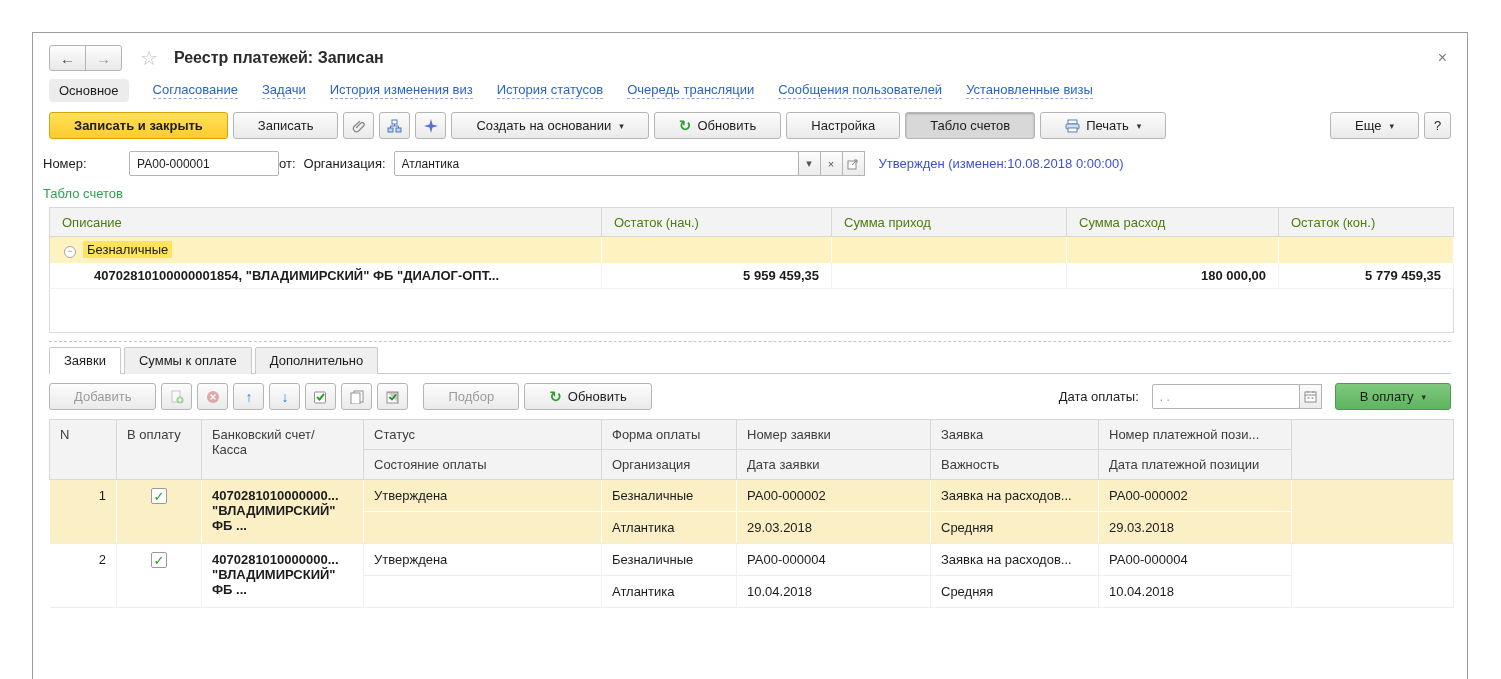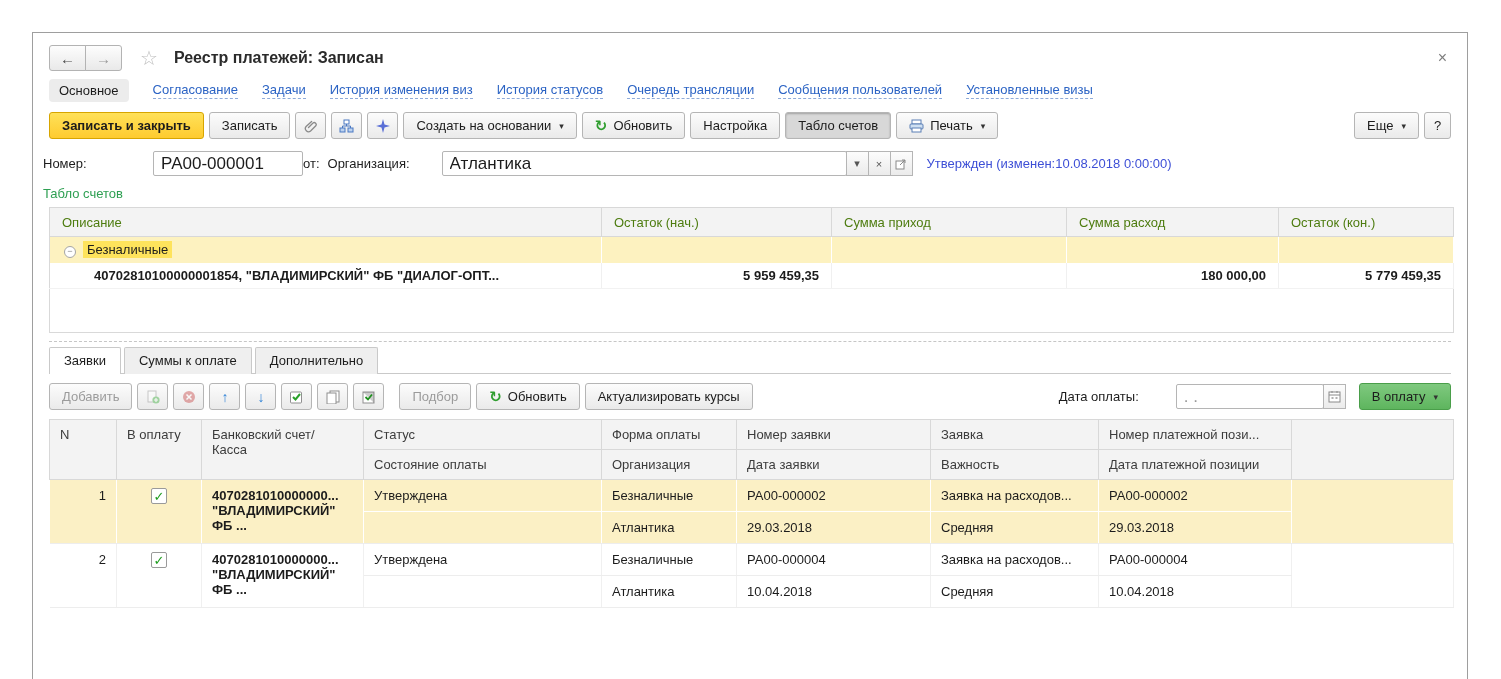--- a/index.html
+++ b/index.html
@@ -28,21 +28,21 @@
   .star { font-size:20px; color:#c0c0c0; margin:0 16px 0 18px; cursor:pointer; }
   .title { font-size:16px; font-weight:bold; color:#2b2b2b; }
   .close { margin-left:auto; font-size:16px; color:#7d7d7d; cursor:pointer; padding:0 6px; }
   
   .navrow { display:flex; align-items:center; gap:24px; padding:2px 16px 10px 16px; }
   .nav-active { background:#ececec; padding:4px 10px; border-radius:4px; }
   .navlink { color:#2b63c4; border-bottom:1px dashed #8fabd9; padding-bottom:1px; cursor:pointer; }
   
   .toolbar { display:flex; align-items:center; gap:5px; padding:0 16px 10px 16px; }
   .btn {
-    height:27px; padding:0 12px; border:1px solid #b5b5b5; border-radius:3px;
+    height:27px; padding:0 24px; border:1px solid #b5b5b5; border-radius:3px;
     background:linear-gradient(#fcfcfc,#eaeaea);
     display:inline-flex; align-items:center; gap:6px;
     font-family:inherit; font-size:13px; color:#1c1c1c; cursor:pointer; white-space:nowrap;
   }
   .btn-yellow { background:linear-gradient(#ffe159,#fecb2f); border-color:#d7a500; font-weight:bold; }
   .btn-pressed { background:#d8d8d8; box-shadow:inset 0 1px 2px rgba(0,0,0,.25); }
   .btn-icon { width:31px; padding:0; justify-content:center; }
   .btn-disabled { color:#9b9b9b; cursor:default; }
   .btn-green { background:linear-gradient(#7fc97f,#5eb55e); border-color:#4a9e4a; }
   .caret { font-size:9px; color:#333; margin-left:2px; }
@@ -50,21 +50,21 @@
   .ic { display:inline-flex; align-items:center; justify-content:center; }
   .ic.dim { opacity:.45; }
   .ic-refresh { color:#2f9e2f; font-weight:bold; font-size:15px; line-height:1; }
   .arrow-blue { color:#2f82d6; font-weight:bold; font-size:14px; line-height:1; }
   .help-btn { width:27px; padding:0; justify-content:center; }
   
   .fieldsrow { display:flex; align-items:center; padding:2px 16px 10px 10px; }
   .fieldsrow label { margin:0 8px 0 0; color:#1c1c1c; }
   .input {
     height:25px; border:1px solid #b5b5b5; border-radius:2px; padding:0 7px;
-    font-family:inherit; font-size:17px; color:#1c1c1c; background:#fff;margin-left:24px;
+    font-family:inherit; font-size:12px; color:#1c1c1c; background:#fff;
   }
   .w150 { width:150px; } .w170 { width:148px; } .w180 { width:158px; } .w400 { width:405px; }
   .inputgroup { display:inline-flex; align-items:center; }
   .mini {
     width:23px; height:25px; margin-left:-1px;
     border:1px solid #b5b5b5; background:linear-gradient(#fcfcfc,#ebebeb);
     display:inline-flex; align-items:center; justify-content:center;
     font-size:11px; color:#555; cursor:pointer;
   }
   .lbl-gap { margin-left:14px; }
@@ -323,21 +323,20 @@
             <path d="M2 2 h11 v11 z" fill="#555" opacity=".3"></path>
             <path d="M4.5 7 L7 9.5 L11 4.5" stroke="#1e8f1e" stroke-width="1.8" fill="none"></path>
           </svg>
       </span>
     </button>
     <button class="btn btn-disabled" style="margin-left:10px;">Подбор</button>
     <button class="btn">
       <span class="ic-refresh">↻</span>
       <span>Обновить</span>
     </button>
-    <button class="btn">Актуализировать курсы</button>
     <div class="spacer"></div>
     <label style="margin-right:8px;">Дата оплаты:</label>
     <span class="inputgroup">
       <input class="input w170 dim-text" value=". ." style="">
       <span class="mini">
         <span class="ic">
           <svg width="13" height="13" viewBox="0 0 13 13">
               <rect x="1" y="2" width="11" height="10" fill="#fff" stroke="#8a8a8a"></rect>
               <line x1="1" y1="5" x2="12" y2="5" stroke="#8a8a8a"></line>
               <line x1="4" y1="1" x2="4" y2="3" stroke="#8a8a8a"></line>

